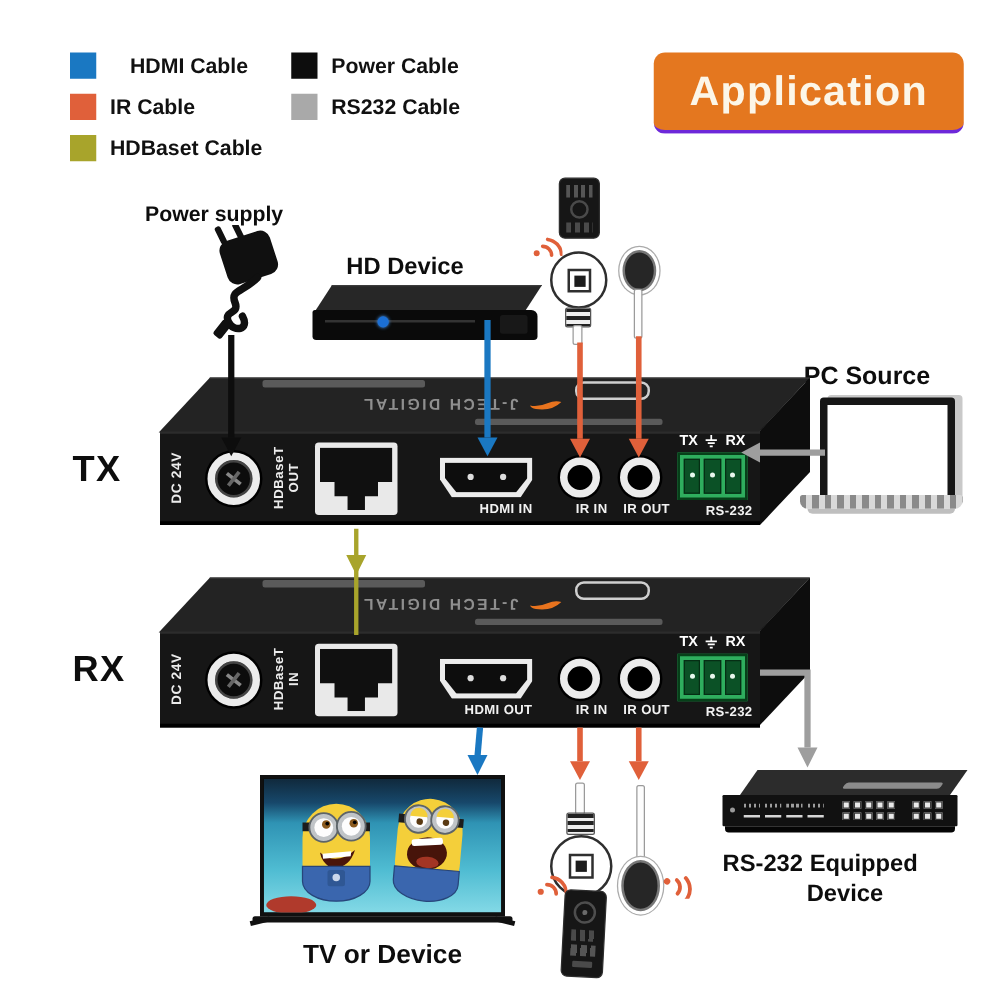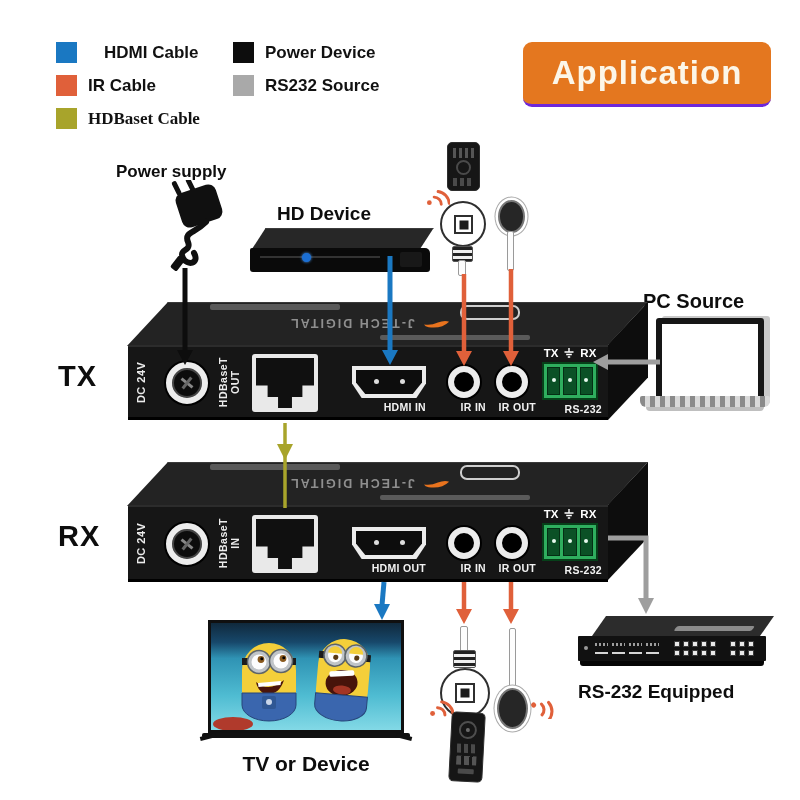--- a/index.html
+++ b/index.html
@@ -86,27 +86,27 @@
 </style>
 </head>
 <body>
 
 <div id="canvas">
 
   <div>
     <div class="swatch" style="left: 56px; top: 42px; background-color: rgb(26, 120, 194);"></div>
     <div class="lg-label" style="left:104px;top:43px;">HDMI Cable</div>
     <div class="swatch" style="left: 233px; top: 42px; background-color: rgb(13, 13, 13);"></div>
-    <div class="lg-label" style="left:265px;top:43px;">Power Device</div>
+    <div class="lg-label" style="left:265px;top:43px;">Power Cable</div>
     <div class="swatch" style="left: 56px; top: 75px; background-color: rgb(224, 96, 58);"></div>
     <div class="lg-label" style="left:88px;top:76px;">IR Cable</div>
     <div class="swatch" style="left: 233px; top: 75px; background-color: rgb(169, 169, 169);"></div>
-    <div class="lg-label" style="left:265px;top:76px;">RS232 Source</div>
+    <div class="lg-label" style="left:265px;top:76px;">RS232 Cable</div>
     <div class="swatch" style="left: 56px; top: 108px; background-color: rgb(168, 164, 43);"></div>
-    <div class="lg-label" style="left:88px;top:109px;font-family:Liberation Serif, serif;">HDBaset Cable</div>
+    <div class="lg-label" style="left:88px;top:109px;">HDBaset Cable</div>
   </div>
 
   <div class="badge" style="background-color: rgb(228, 119, 31);">
     <span>Application</span>
   </div>
 
   <div class="lbl" style="left:116px;top:162px;font-size:17px;">Power supply</div>
   <div class="lbl" style="left:277px;top:203px;font-size:19px;">HD Device</div>
   <div class="lbl" style="left:643px;top:290px;font-size:20px;">PC Source</div>
 
@@ -375,20 +375,21 @@
           <div class="btn-sq"></div>
           <div class="btn-sq"></div>
         <div class="btn-sq"></div>
           <div class="btn-sq"></div>
           <div class="btn-sq"></div>
       </div>
     </div>
     <div class="matrix-lip"></div>
   </div>
   <div class="lbl" style="left:578px;top:681px;width:196px;text-align:left;font-size:19px;">RS-232 Equipped</div>
+  <div class="lbl" style="left:578px;top:705px;width:196px;text-align:center;font-size:19px;">Device</div>
 
   <svg id="wires" width="800" height="800" viewBox="0 0 800 800">
     <g>
       <line x1="185" y1="268" x2="185" y2="350" stroke-width="5" style="stroke: rgb(13, 13, 13);"></line>
       <polygon points="177,350 193,350 185,365" style="fill: rgb(13, 13, 13);"></polygon>
     </g>
     <g>
       <line x1="390" y1="256" x2="390" y2="350" stroke-width="5" style="stroke: rgb(26, 120, 194);"></line>
       <polygon points="382,350 398,350 390,365" style="fill: rgb(26, 120, 194);"></polygon>
     </g>

